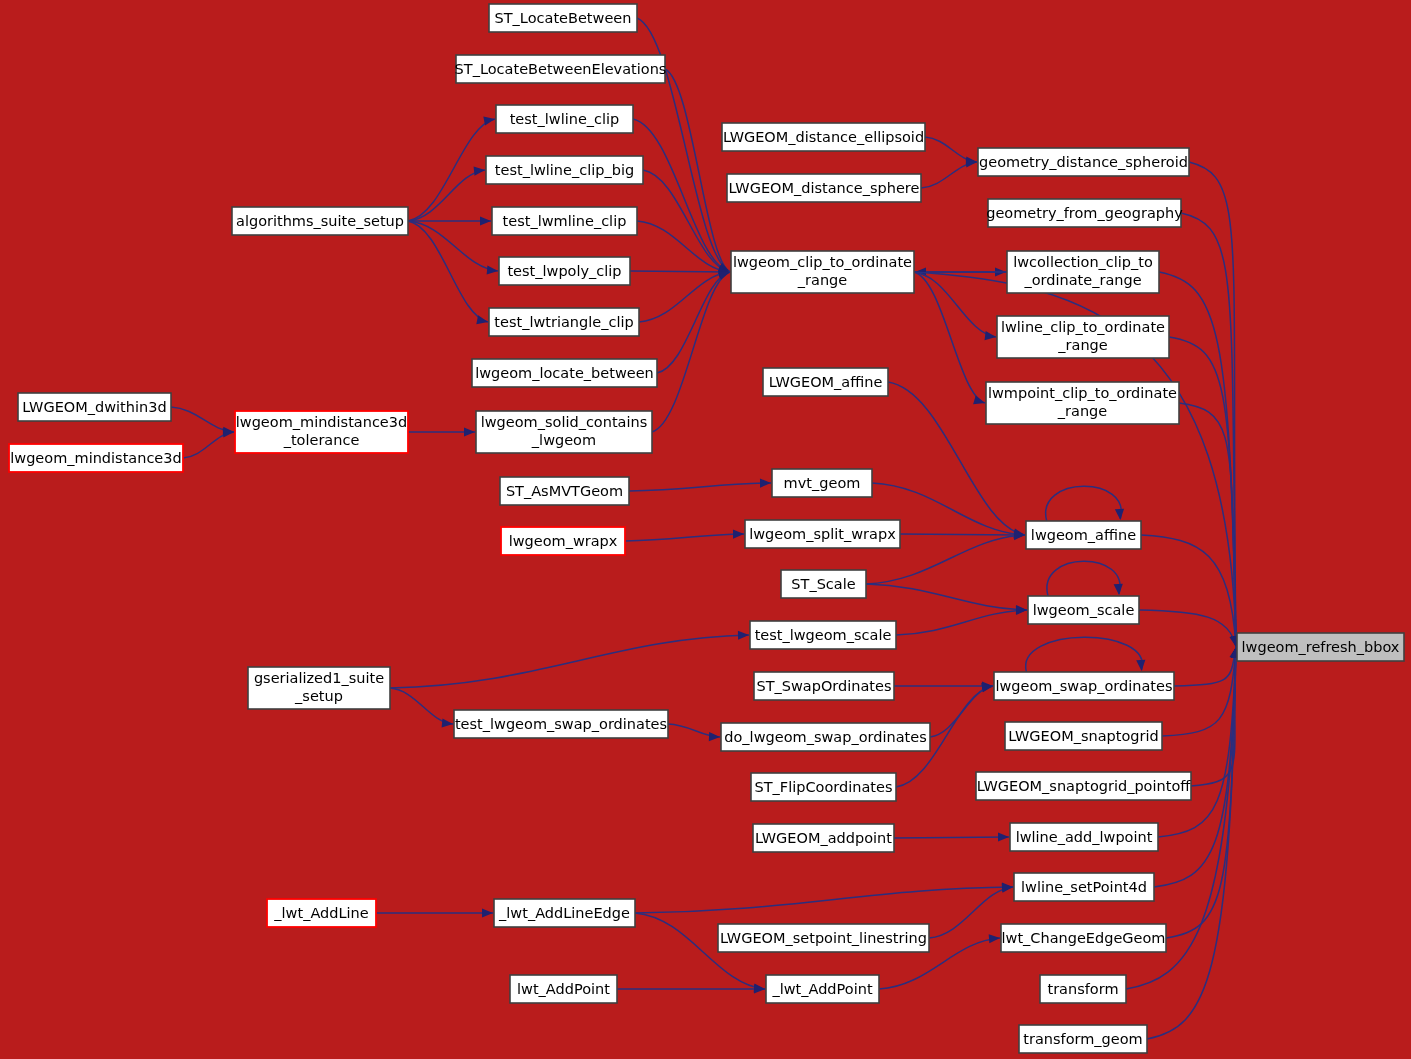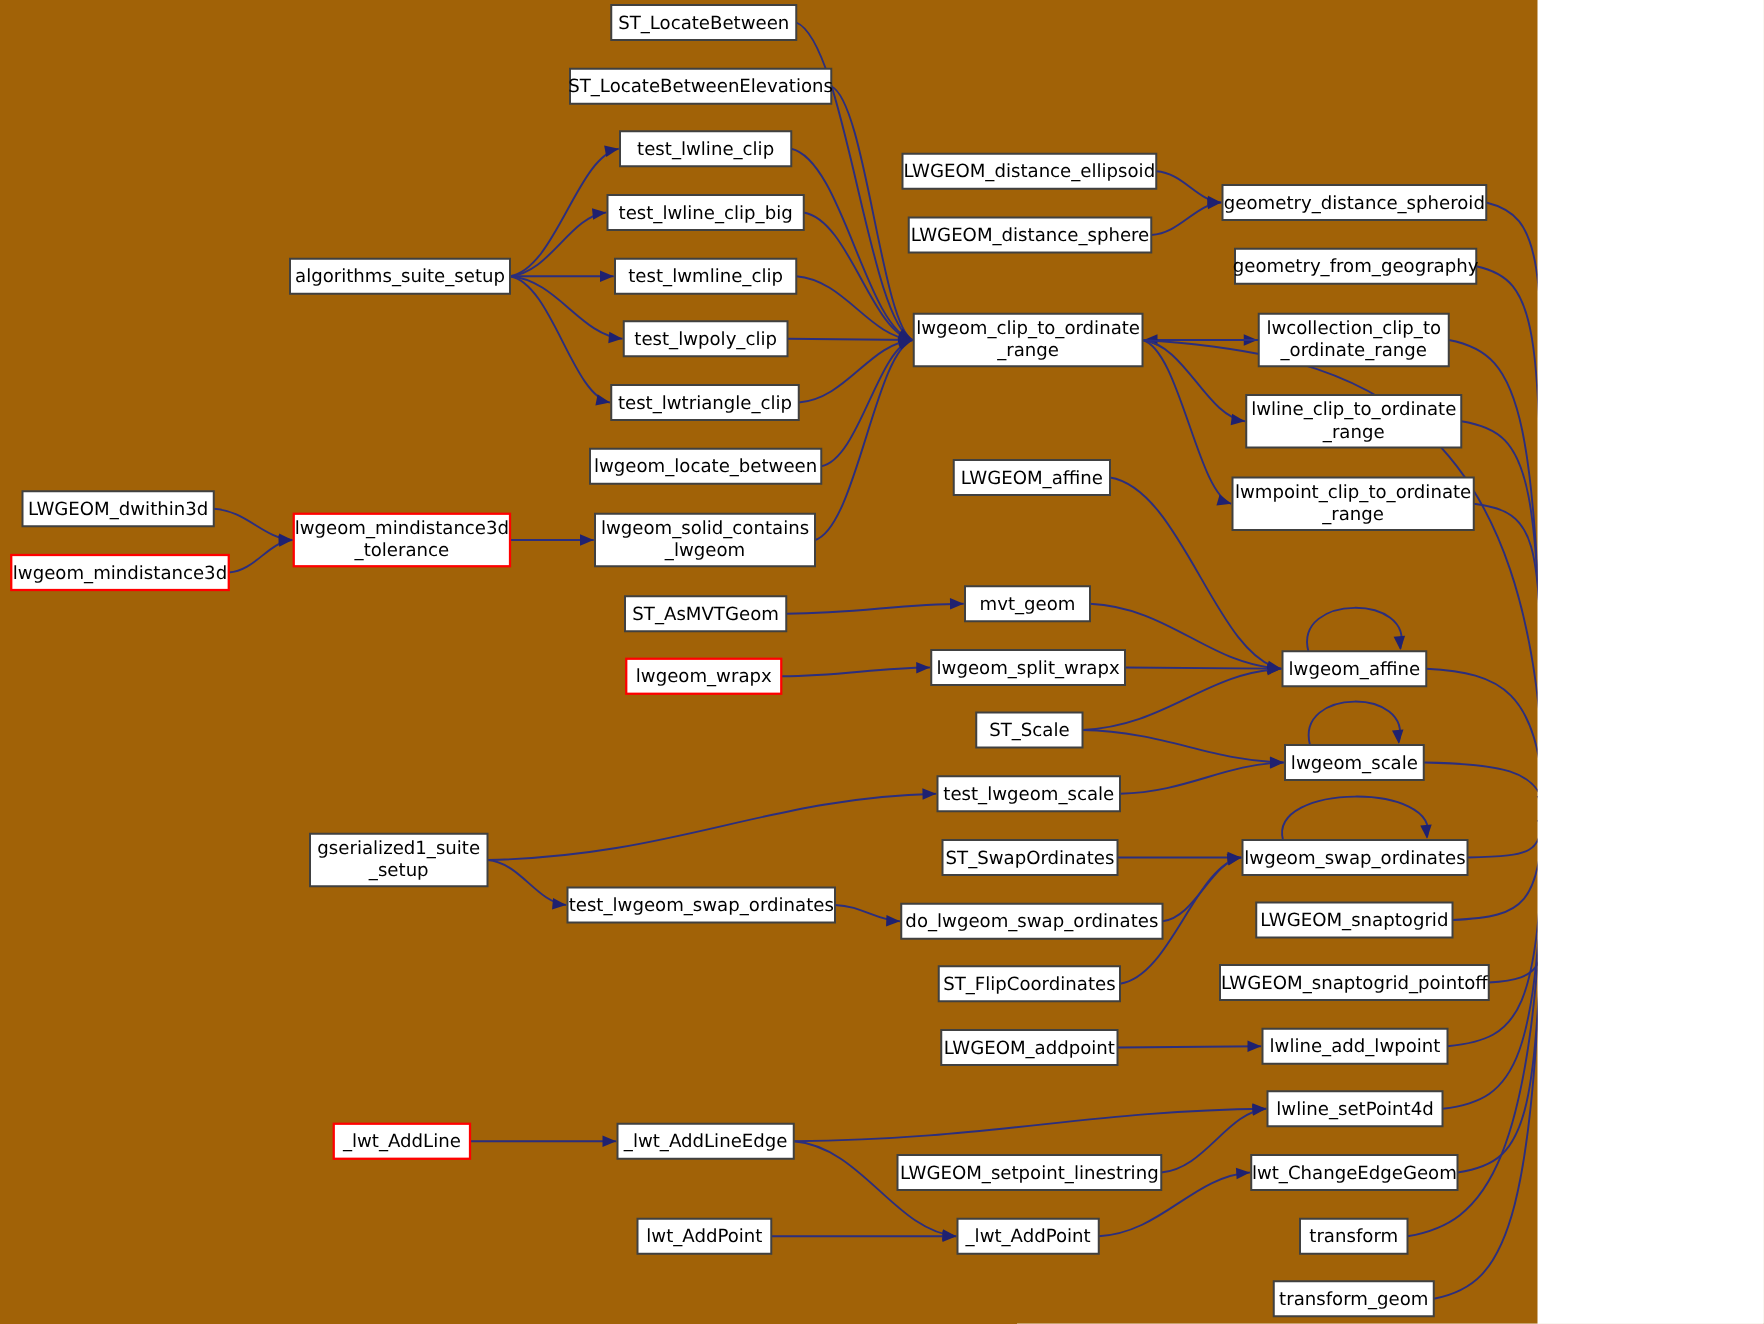--- a/index.html
+++ b/index.html
@@ -1,17 +1,17 @@
 <!DOCTYPE html>
 <html><head>
 <meta charset="utf-8">
 <style>
   html,body{margin:0;padding:0;background:#ffffff;}
   body{font-family:"DejaVu Sans","Liberation Sans",sans-serif;}
-  #graph-root{position:relative;width:1230px;height:1059px;background:#a16207;overflow:hidden;}
+  #graph-root{position:relative;width:1411px;height:1059px;background:#b91c1c;overflow:hidden;}
   svg.graph{position:absolute;left:0;top:0;width:1411px;height:1059px;}
   .node-rect{fill:#ffffff;stroke:#404040;stroke-width:1.6px;}
   .node-rect.red{stroke:#ff0000;stroke-width:1.8px;}
   .node-rect.hl{fill:#bfbfbf;stroke:#404040;stroke-width:1.6px;}
   .node-label{font-family:"DejaVu Sans","Liberation Sans",sans-serif;font-size:14.5px;fill:#000000;text-anchor:middle;dominant-baseline:middle;white-space:pre;}
   .edge{fill:none;stroke:#2b2e7e;stroke-width:1.5px;}
   .arrowhead{fill:#1f2170;stroke:none;}
 </style>
 </head>
 <body>

